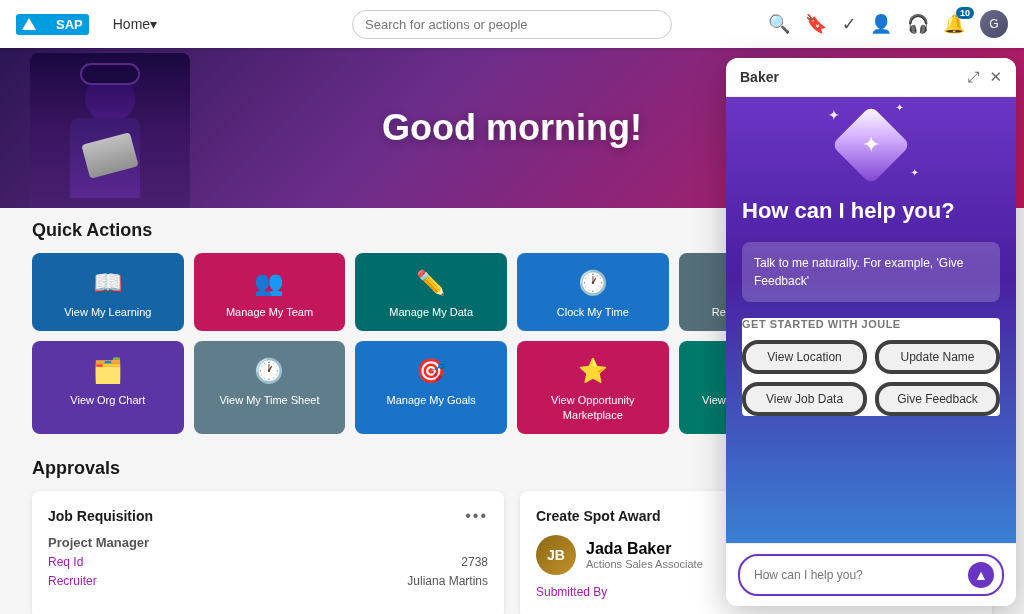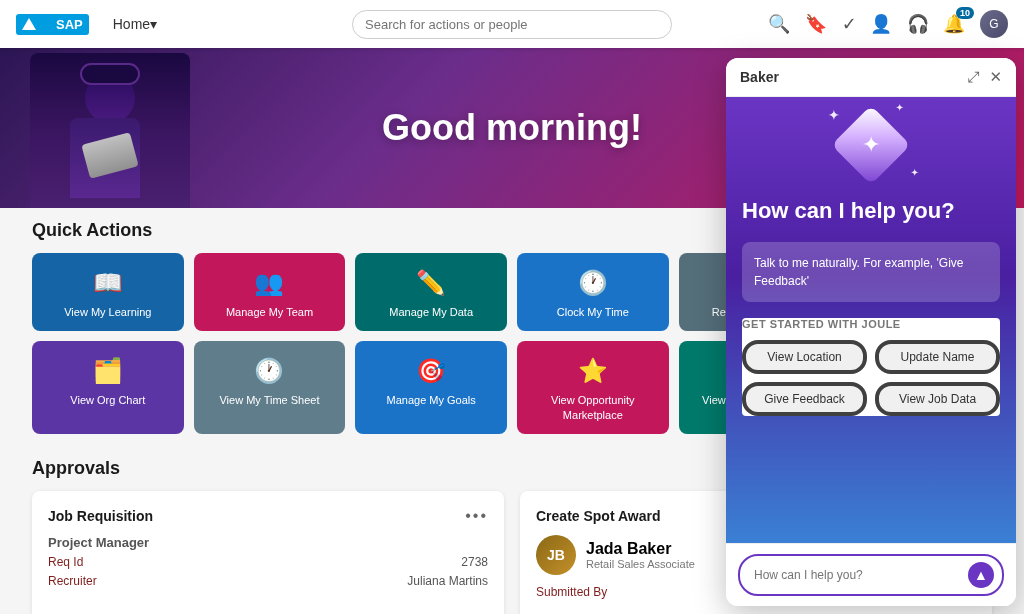--- a/index.html
+++ b/index.html
@@ -221,21 +221,21 @@
       font-size: 16px;
       letter-spacing: 2px;
     }
     .approval-row {
       display: flex;
       justify-content: space-between;
       font-size: 12px;
       color: #555;
       margin-bottom: 5px;
     }
-    .approval-row-label { color: #7f1d1d; }
+    .approval-row-label { color: #a21caf; }
     .approval-row-value { font-weight: 500; }
     .spot-award-person {
       display: flex;
       align-items: center;
       gap: 10px;
       margin-bottom: 10px;
     }
     .person-avatar {
       width: 40px;
       height: 40px;
@@ -526,21 +526,21 @@
 
       <div class="approval-card">
         <div class="approval-card-header">
           <span class="approval-card-title">Create Spot Award</span>
           <span class="dots-menu">•••</span>
         </div>
         <div class="spot-award-person">
           <div class="person-avatar">JB</div>
           <div>
             <div class="person-name">Jada Baker</div>
-            <div class="person-role">Retail Sales Associate</div>
+            <div class="person-role">Actions Sales Associate</div>
           </div>
         </div>
         <div class="approval-row">
           <span class="approval-row-label">Submitted By</span>
           <span class="approval-row-value">Mya Cooper</span>
         </div>
 
       </div>
 
     </div>
@@ -573,22 +573,22 @@
       <div class="joule-greeting-main">How can I help you?</div>
     </div>
 
     <div class="joule-example-box">Talk to me naturally. For example, 'Give Feedback'</div>
 
     <div class="joule-get-started">
       <div class="joule-get-started-title">Get started with Joule</div>
       <div class="joule-chips" id="joule-chips-container">
       <div class="joule-chip">View Location</div>
           <div class="joule-chip">Update Name</div>
+          <div class="joule-chip">View Job Data</div>
           <div class="joule-chip">Give Feedback</div>
-          <div class="joule-chip">View Job Data</div>
         </div>
     </div>
   </div>
 
   <div class="joule-footer">
     <div class="joule-input-wrapper">
       <input class="joule-input" type="text" placeholder="How can I help you?" style="">
       <button class="joule-send-btn">▲</button>
     </div>
   </div>

